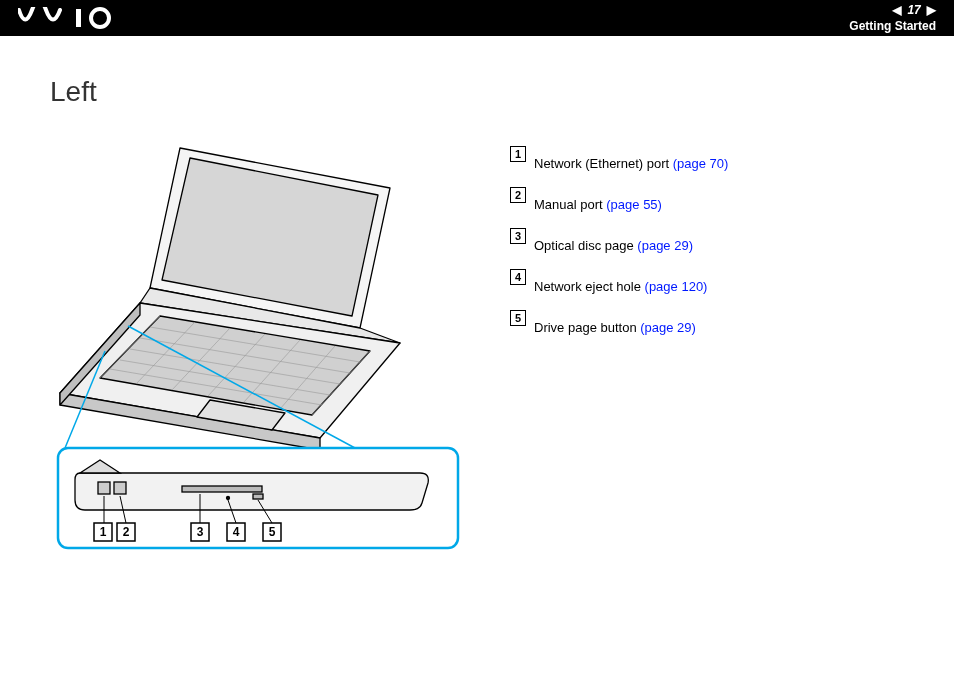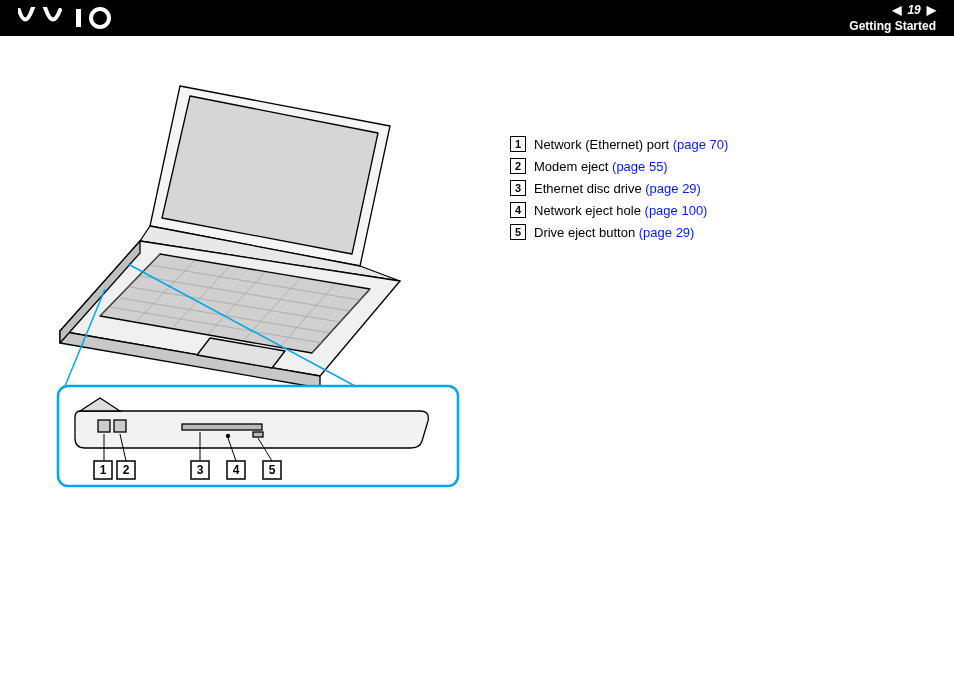--- a/index.html
+++ b/index.html
@@ -85,48 +85,49 @@
     border:1.5px solid #000;
     display:flex;
     align-items:center;
     justify-content:center;
     font-weight:bold;
     font-size:11px;
     font-family: Arial, sans-serif;
     box-sizing:border-box;
     flex:none;
   }
-  .legend-text { font-size:13px; }
+  .legend-text { font-size:13px;margin-top:20px; }
   .page-link { color:#0019ff; text-decoration:none; }
 
 </style>
 </head>
 <body>
 
 <div class="header">
   <div class="logo">
     <svg width="110" height="22" viewBox="0 0 110 22">
 
       <path d="M1 3 Q 7 22 14 3 Q 21 -16 28 3 Q 35 22 42 3" stroke="#fff" stroke-width="4" fill="none" stroke-linecap="round"></path>
       <rect x="58" y="2" width="5" height="18" fill="#fff"></rect>
       <circle cx="82" cy="11" r="9" stroke="#fff" stroke-width="4" fill="none"></circle>
     </svg>
   </div>
   <div class="header-right">
     <div class="pager">
       <span class="tri">◀</span>
-      <span>19</span>
+      <span>17</span>
       <span class="tri">▶</span>
     </div>
     <div class="section-title">Getting Started</div>
   </div>
 </div>
 
 <div class="content">
   <div class="left-col">
+    <h1 class="page-title">Left</h1>
 
     <div class="diagram">
       <svg width="420" height="420" viewBox="0 0 420 420">
 
         <g stroke="#000" stroke-width="1.3" fill="#fff" stroke-linejoin="round">
 
           <polygon points="130,10 340,50 310,190 100,150" fill="#f5f5f5"></polygon>
           <polygon points="140,20 328,57 302,178 112,142" fill="#d6d6d6"></polygon>
 
           <polygon points="100,150 310,190 350,205 90,165" fill="#e8e8e8"></polygon>
@@ -217,35 +218,35 @@
   <div class="right-col">
     <div class="legend-item">
       <div class="num-box">1</div>
       <div class="legend-text">
         <span>Network (Ethernet) port </span><a class="page-link">(page 70)</a>
       </div>
     </div>
     <div class="legend-item">
       <div class="num-box">2</div>
       <div class="legend-text">
-        <span>Modem eject </span><a class="page-link">(page 55)</a>
+        <span>Manual port </span><a class="page-link">(page 55)</a>
       </div>
     </div>
     <div class="legend-item">
       <div class="num-box">3</div>
       <div class="legend-text">
-        <span>Ethernet disc drive </span><a class="page-link">(page 29)</a>
+        <span>Optical disc page </span><a class="page-link">(page 29)</a>
       </div>
     </div>
     <div class="legend-item">
       <div class="num-box">4</div>
       <div class="legend-text">
-        <span>Network eject hole </span><a class="page-link">(page 100)</a>
+        <span>Network eject hole </span><a class="page-link">(page 120)</a>
       </div>
     </div>
     <div class="legend-item">
       <div class="num-box">5</div>
       <div class="legend-text">
-        <span>Drive eject button </span><a class="page-link">(page 29)</a>
+        <span>Drive page button </span><a class="page-link">(page 29)</a>
       </div>
     </div>
   </div>
 </div>
 
 </body></html>

